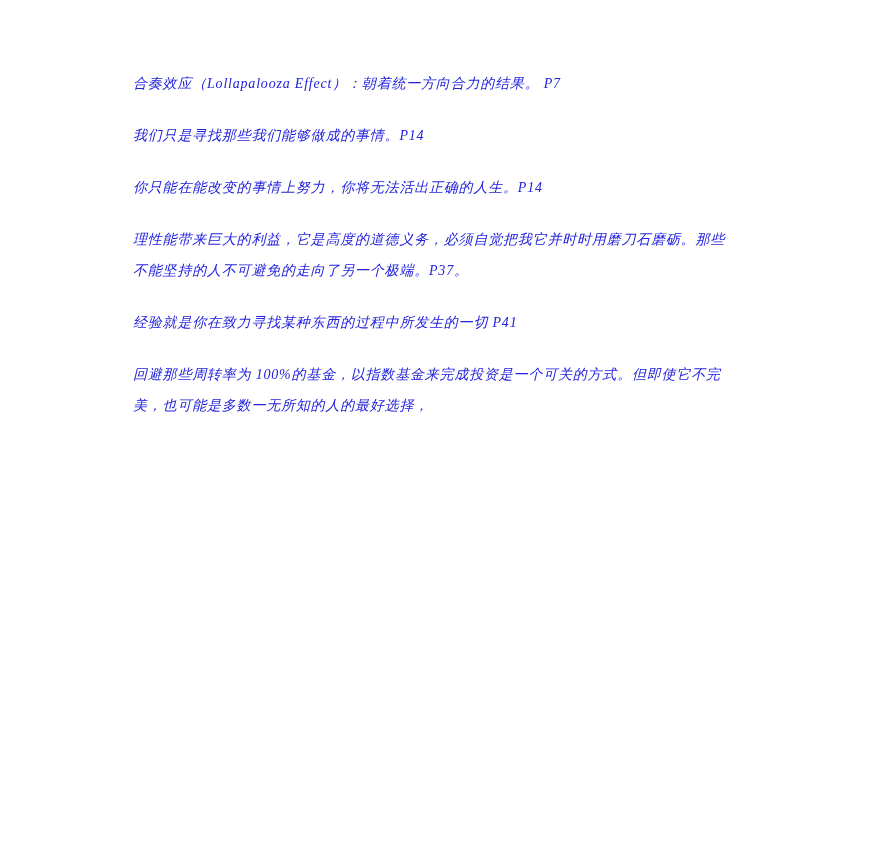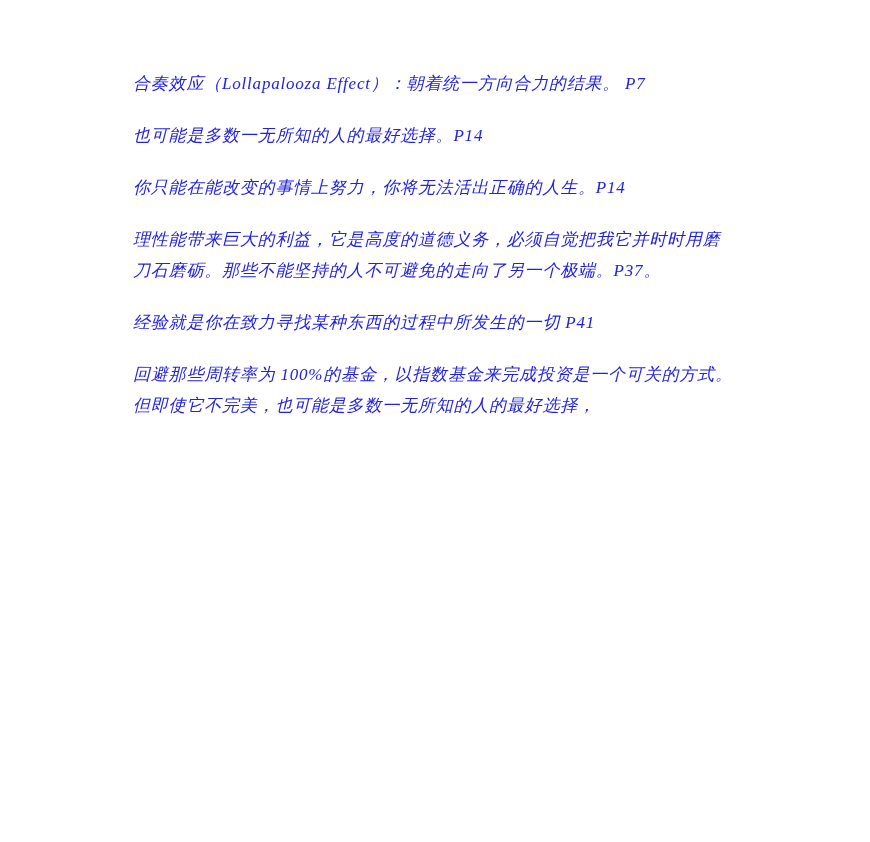--- a/index.html
+++ b/index.html
@@ -21,39 +21,39 @@
     box-sizing: border-box;
   }
   .doc-body {
     position: absolute;
     left: 133px;
     top: 68px;
     width: 612px;
   }
   .para {
     color: #2222dd;
-    font-size: 17px;
+    font-size: 14px;
     line-height: 31px;
     letter-spacing: 0.8px;
     margin: 0 11px 21px 0;
     text-align: left;
     font-family: "Liberation Serif", "DejaVu Serif", serif;
     font-style: italic;
     font-weight: 500;
   }
   .para:last-child {
     margin-bottom: 0;
     font-style: italic;
   }
 </style>
 </head>
 <body>
 
 <div class="page">
   <div class="doc-body">
     <p class="para">合奏效应（Lollapalooza Effect）：朝着统一方向合力的结果。 P7</p>
-    <p class="para">也可能是多数一无所知的人的最好选择。P14</p>
+    <p class="para">我们只是寻找那些我们能够做成的事情。P14</p>
     <p class="para">你只能在能改变的事情上努力，你将无法活出正确的人生。P14</p>
     <p class="para">理性能带来巨大的利益，它是高度的道德义务，必须自觉把我它并时时用磨刀石磨砺。那些不能坚持的人不可避免的走向了另一个极端。P37。</p>
     <p class="para">经验就是你在致力寻找某种东西的过程中所发生的一切 P41</p>
     <p class="para">回避那些周转率为 100%的基金，以指数基金来完成投资是一个可关的方式。但即使它不完美，也可能是多数一无所知的人的最好选择，</p>
   </div>
 </div>
 
 </body></html>

